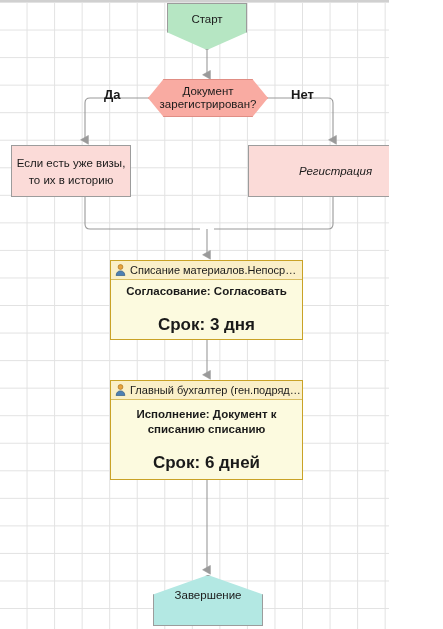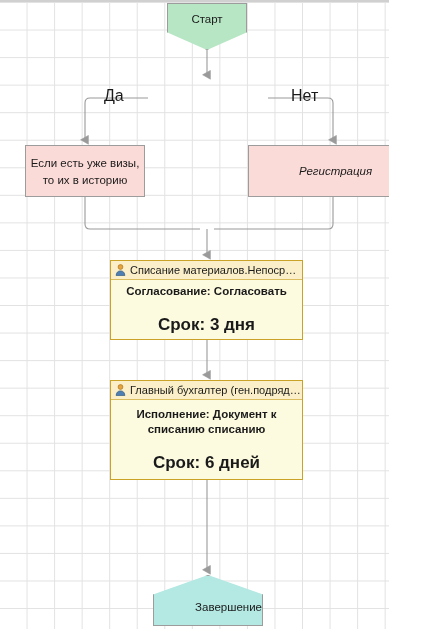--- a/index.html
+++ b/index.html
@@ -50,22 +50,22 @@
     padding-top: 9px;
   }
   .pent-end {
     width: 110px; height: 51px;
     left: 153px; top: 575px;
     background: #b3e8e3;
     border: 1px solid #9c9c9c;
     clip-path: polygon(50% 0, 100% 38%, 100% 100%, 0 100%, 0 38%);
     display: flex;
     align-items: flex-end;
-    justify-content: flex-end;
-    padding-bottom: 12px;
+    justify-content: center;
+    padding-bottom: 24px;
   }
   .pent-start span, .pent-end span {
     font-size: 11.5px;
     color: #1a1a1a;
   }
   
   .hexagon {
     width: 120px; height: 38px;
     left: 148px; top: 79px;
     background: #f9aba2;
@@ -89,21 +89,21 @@
     display: flex;
     align-items: center;
     justify-content: center;
     text-align: center;
     line-height: 15px;
   }
   .pink-box span {
     font-size: 11.5px;
     color: #1a1a1a;
   }
-  #box-visas { left: 25px; top: 145px; width: 120px; height: 52px; }
+  #box-visas { left: 11px; top: 145px; width: 120px; height: 52px; }
   #box-registration { left: 248px; top: 145px; width: 175px; height: 52px; font-style: italic; }
   
   .task-card {
     left: 110px;
     width: 193px;
     border: 1px solid #c9a227;
     background: #fcfadf;
     display: flex;
     flex-direction: column;
   }
@@ -148,22 +148,23 @@
     line-height: 15px;
   }
   .task-body .line-term {
     font-size: 17px;
     color: #1a1a1a;
     margin-top: 16px;
   }
   
   .branch-label {
     position: absolute;
-    font-size: 16px;
-    color: #1a1a1a;
+    font-size: 13px;
+    color: #1a1a1a;
+    font-weight: bold;
   }
   #label-yes { left: 104px; top: 87px; }
   #label-no  { left: 291px; top: 87px; }
 </style>
 </head>
 <body>
 
 <div id="canvas">
 
   <div class="top-rule"></div>
@@ -191,20 +192,26 @@
       <path d="M207,340 L207,375" marker-end="url(#arrow)"></path>
 
       <path d="M207,480 L207,570" marker-end="url(#arrow)"></path>
     </g>
   </svg>
 
   <div class="node pent-start">
     <span>Старт</span>
   </div>
 
+  <div class="node hexagon">
+    <div>
+      <span>Документ</span>
+      <span>зарегистрирован?</span>
+    </div>
+  </div>
 
   <div class="branch-label" id="label-yes">Да</div>
   <div class="branch-label" id="label-no">Нет</div>
 
   <div class="node pink-box" id="box-visas">
     <div>
       <span>Если есть уже визы,</span><br>
       <span>то их в историю</span>
     </div>
   </div>

